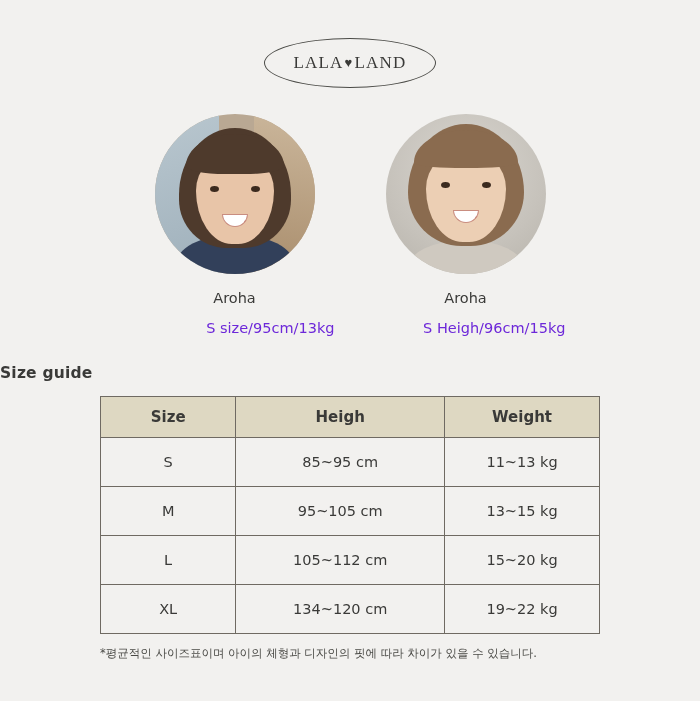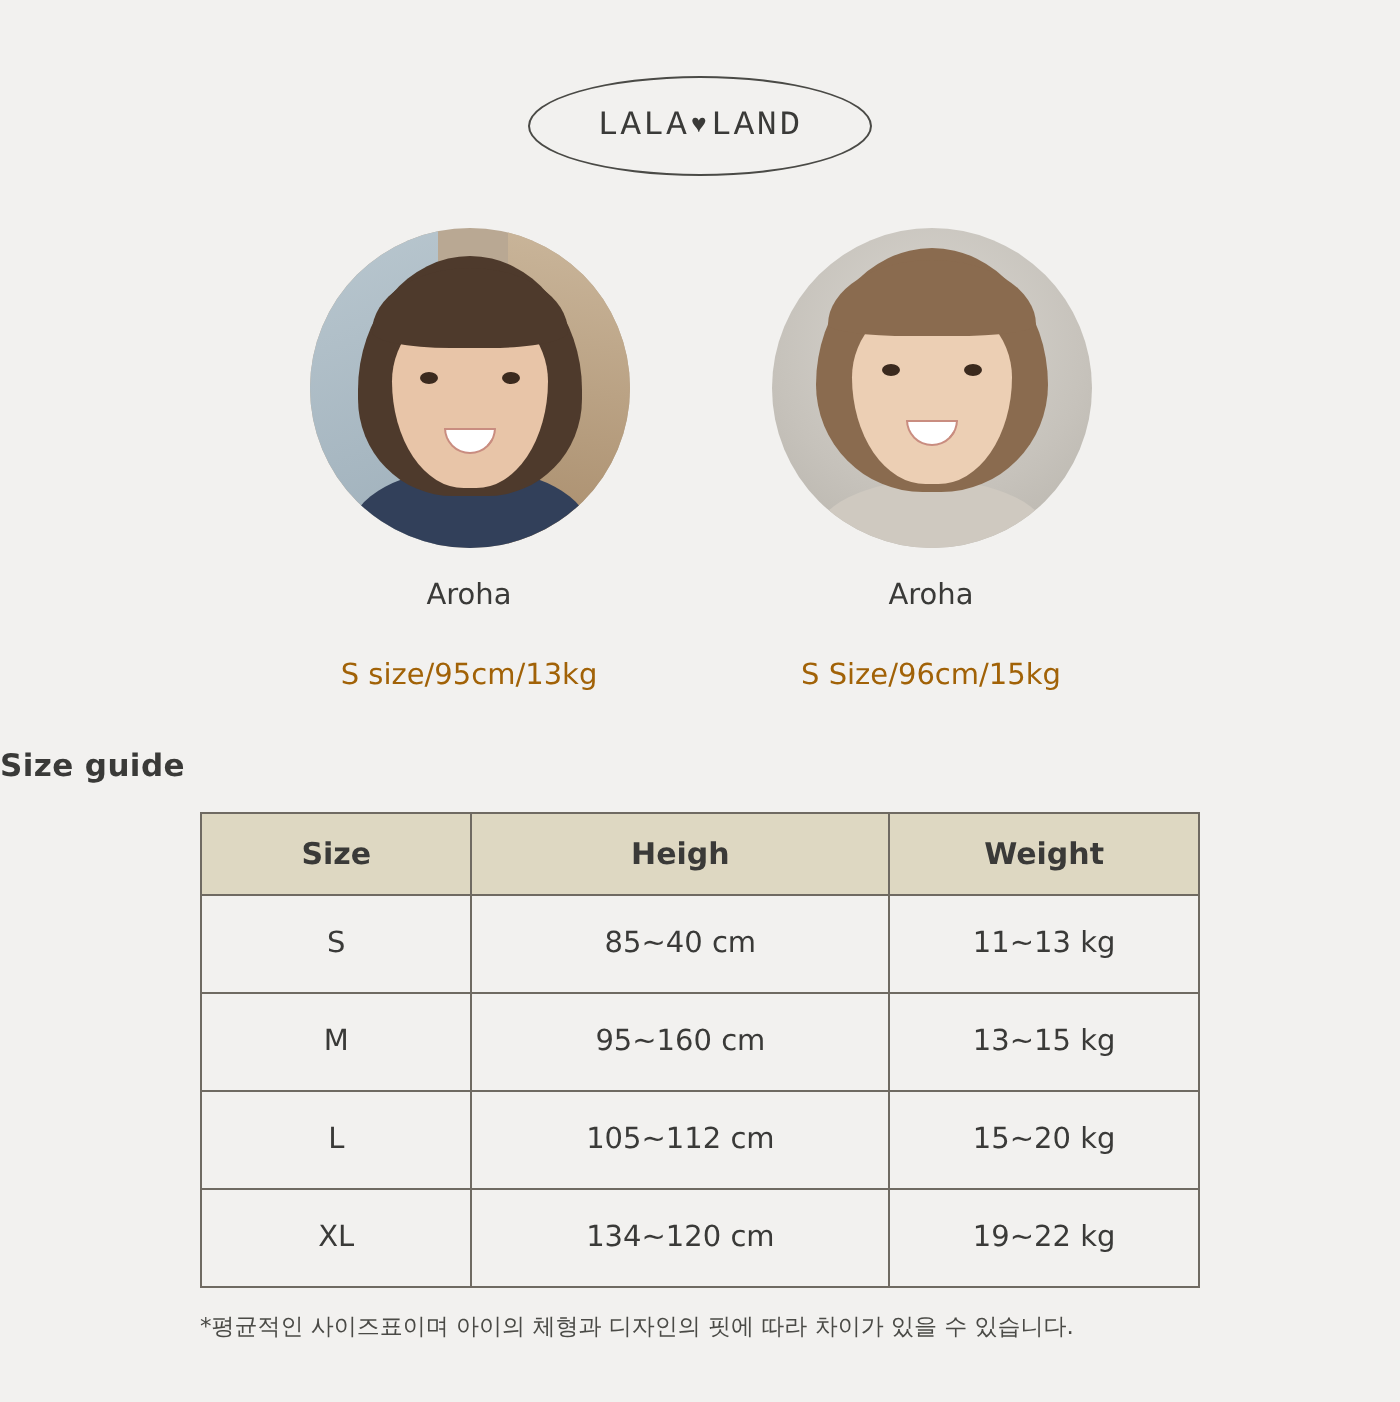--- a/index.html
+++ b/index.html
@@ -27,21 +27,21 @@
     width: 170px;
     height: 48px;
     border: 1.6px solid #4a4a46;
     border-radius: 50%;
     display: flex;
     align-items: center;
     justify-content: center;
     letter-spacing: 1.2px;
     font-size: 17px;
     color: #3a3a38;
-    font-family: Liberation Mono, monospace;
+    font-family: Liberation Serif, serif;
   }
   .logo-oval .heart {
     font-size: 13px;
     line-height: 1;
     margin: 0 1px;
     position: relative;
     top: -1px;
   }
 
   
@@ -159,23 +159,24 @@
     background: #ffffff;
     border: 1px solid #c98d80;
     border-radius: 0 0 14px 14px;
   }
   .model-name {
     margin-top: 16px;
     font-size: 14.5px;
     color: #3a3a38;
   }
   .model-size {
-    margin-top: 24px;
+    margin-top: 14px;
     font-size: 14.5px;
-    color: #a16207;
+    color: #6d28d9;
+    text-align: right;
   }
 
   
   .guide-title {
     margin-top: 28px;
     font-size: 15.5px;
     font-weight: bold;
     color: #3a3a38;
     letter-spacing: 0.2px;
   }
@@ -250,45 +251,45 @@
       <div class="shirt"></div>
       <div class="hair"></div>
       <div class="face">
         <div class="eye" style="left:15px; top:32px;"></div>
         <div class="eye" style="right:15px; top:32px;"></div>
         <div class="mouth" style="left:50%; transform:translateX(-50%); top:60px;"></div>
       </div>
       <div class="fringe"></div>
     </div>
     <div class="model-name">Aroha</div>
-    <div class="model-size">S Size/96cm/15kg</div>
+    <div class="model-size">S Heigh/96cm/15kg</div>
   </div>
 
 </div>
 
 <div class="guide-title">Size guide</div>
 
 <div class="table-wrap">
   <table class="size-table">
     <thead>
       <tr>
         <th class="col-size">Size</th>
         <th class="col-heigh">Heigh</th>
         <th class="col-weight">Weight</th>
       </tr>
     </thead>
     <tbody>
       <tr>
         <td>S</td>
-        <td>85~40 cm</td>
+        <td>85~95 cm</td>
         <td>11~13 kg</td>
       </tr>
       <tr>
         <td>M</td>
-        <td>95~160 cm</td>
+        <td>95~105 cm</td>
         <td>13~15 kg</td>
       </tr>
       <tr>
         <td>L</td>
         <td>105~112 cm</td>
         <td>15~20 kg</td>
       </tr>
       <tr>
         <td>XL</td>
         <td>134~120 cm</td>

